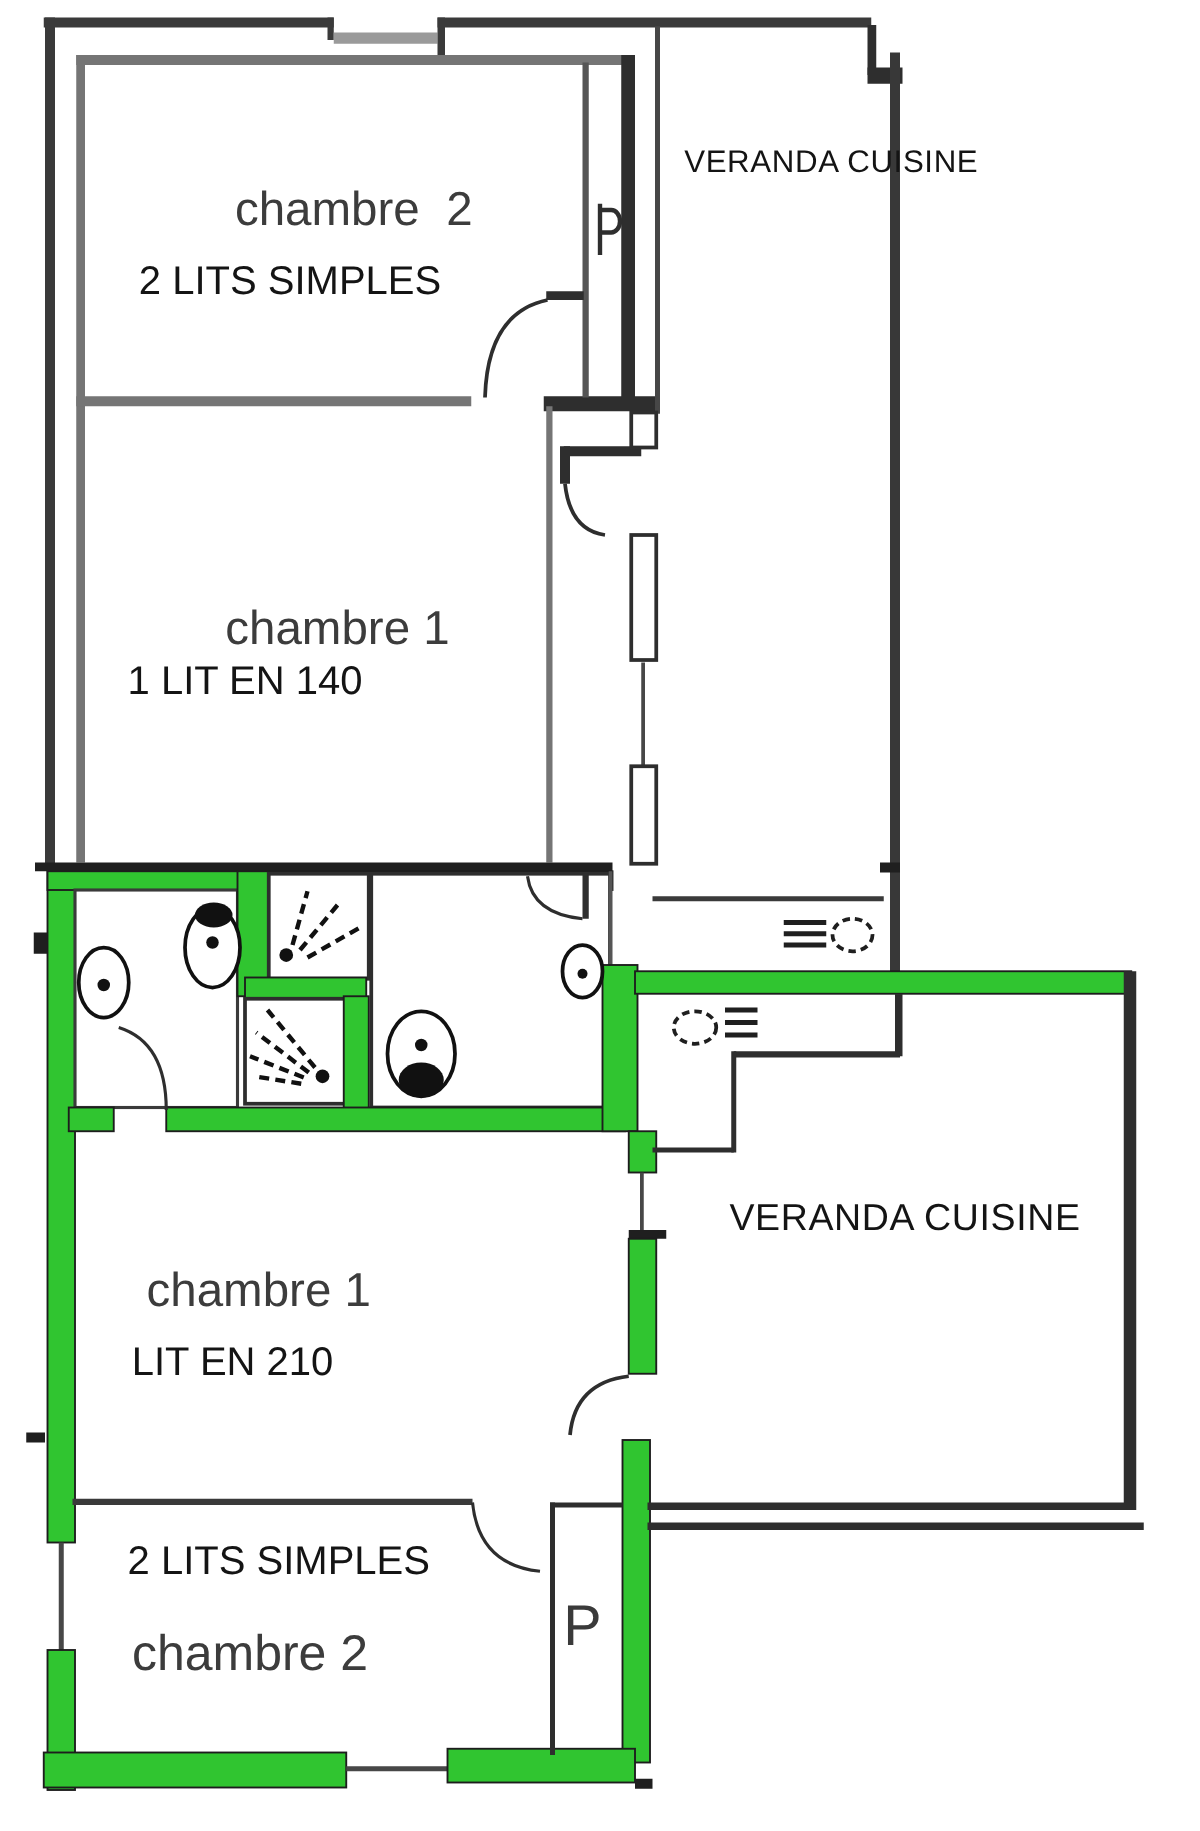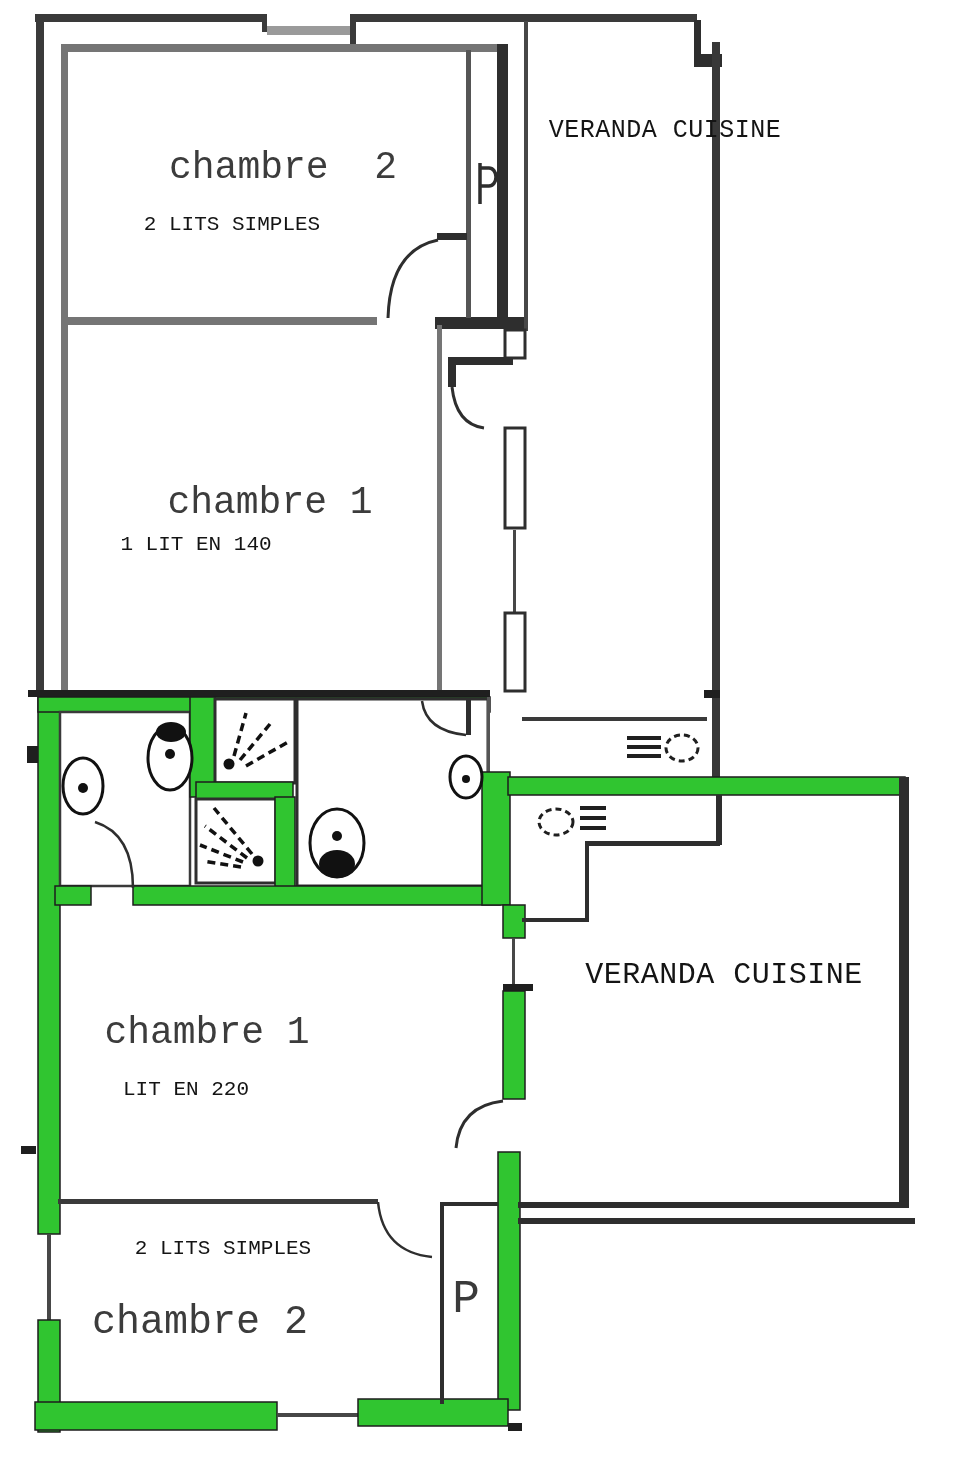--- a/index.html
+++ b/index.html
@@ -1,22 +1,22 @@
 <!DOCTYPE html>
 <html><head>
 <meta charset="utf-8">
 <style>
   html,body{margin:0;padding:0;background:#ffffff;}
   #stage{position:relative;width:960px;height:1465px;background:#ffffff;overflow:hidden;
          font-family:"Liberation Sans", sans-serif;}
   #plan-svg{position:absolute;left:0;top:0;}
   .lbl{position:absolute;transform:translate(-50%,-50%);white-space:pre;color:#161616;
-       font-family:Liberation Mono, monospace;line-height:1;}
+       font-family:Liberation Sans, sans-serif;line-height:1;}
   .room-name{color:#3c3c3c;font-size:38px;}
-  .beds{font-size:21px;color:#141414;}
+  .beds{font-size:32px;color:#141414;}
   .veranda-top{font-size:25px;color:#141414;letter-spacing:.5px;}
   .veranda-bottom{font-size:30px;color:#141414;letter-spacing:.5px;}
   .room-name-big{color:#3c3c3c;font-size:40px;}
   .p-label{font-size:46px;color:#3a3a3a;}
 </style>
 </head>
 <body>
 
 <div id="stage">
 
@@ -152,18 +152,18 @@
 </svg>
 
 <div class="lbl room-name" style="left:283px;top:168px;">chambre  2</div>
 <div class="lbl beds" style="left:232px;top:224px;">2 LITS SIMPLES</div>
 <div class="lbl veranda-top" style="left:665px;top:130px;">VERANDA CUISINE</div>
 <div class="lbl room-name" style="left:270px;top:503px;">chambre 1</div>
 <div class="lbl beds" style="left:196px;top:544px;">1 LIT EN 140</div>
 
 <div class="lbl veranda-bottom" style="left:724px;top:975px;">VERANDA CUISINE</div>
 <div class="lbl room-name" style="left:207px;top:1033px;">chambre 1</div>
-<div class="lbl beds" style="left:186px;top:1089px;">LIT EN 220</div>
+<div class="lbl beds" style="left:186px;top:1089px;">LIT EN 210</div>
 <div class="lbl beds" style="left:223px;top:1248px;">2 LITS SIMPLES</div>
 <div class="lbl room-name-big" style="left:200px;top:1323px;">chambre 2</div>
 <div class="lbl p-label" style="left:466px;top:1300px;">P</div>
 
 </div>
 
 </body></html>

